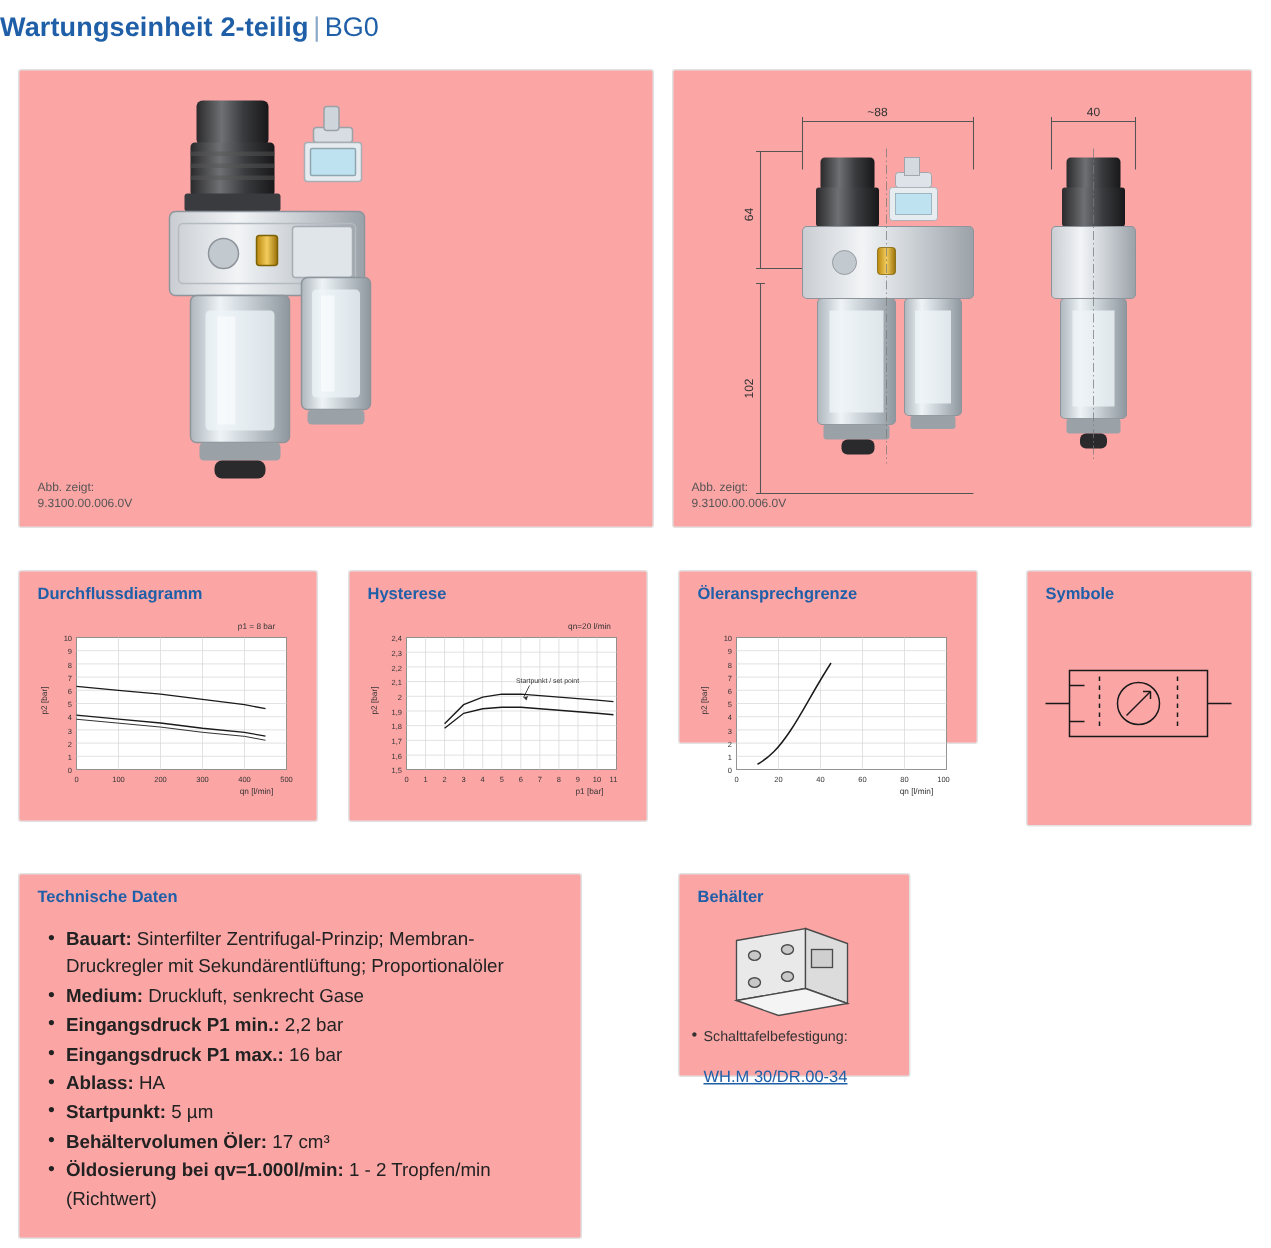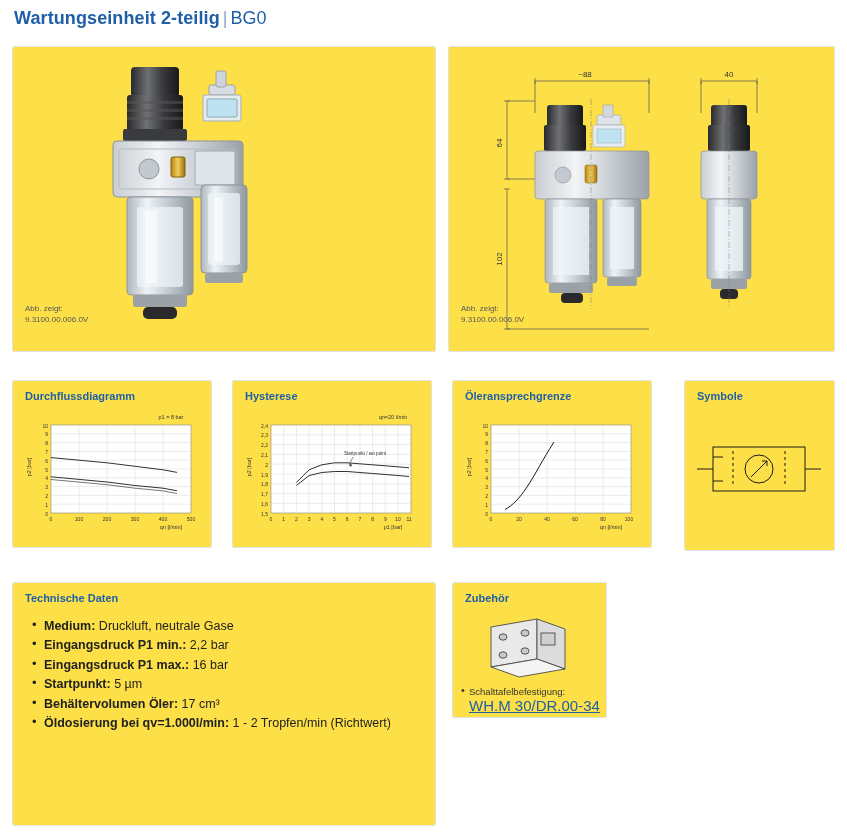--- a/index.html
+++ b/index.html
@@ -8,57 +8,56 @@
     width: 847px; height: 832px;
     background: #ffffff;
     font-family: "Liberation Sans", sans-serif;
     color: #333333;
   }
   .page { position: relative; width: 847px; height: 832px; overflow: hidden; }
 
   
   .title-bar {
     position: absolute; left: 0; top: 8px; width: 847px; height: 32px;
-    padding-left: 14px;
   }
   .title-bar .t1 {
     font-size: 18px; font-weight: bold; color: #1f5fa8; letter-spacing: 0.1px;
   }
   .title-bar .sep { font-size: 18px; color: #8aa9c9; font-weight: normal; margin: 0 3px; }
   .title-bar .t2 { font-size: 18px; color: #1f5fa8; font-weight: normal; }
 
   
   .card {
     position: absolute;
-    background: #fde047;
+    background: #fca5a5;
     border: 1px solid #e2e2e2;
     border-radius: 2px;
   }
   .card-title {
     font-size: 11px; font-weight: bold; color: #1f5fa8;
     position: absolute; left: 12px; top: 9px;
   }
 
   
   #photo-card { left: 12px; top: 46px; width: 424px; height: 306px; }
   #dim-card  { left: 448px; top: 46px; width: 387px; height: 306px; }
 
   .abb {
-    position: absolute; left: 12px; bottom: 26px;
+    position: absolute; left: 12px; bottom: 10px;
     font-size: 8px; color: #555; line-height: 11px;
   }
 
   
   #chart-flow   { left: 12px;  top: 380px; width: 200px; height: 168px; }
   #chart-hyst   { left: 232px; top: 380px; width: 200px; height: 168px; }
-  #chart-oil    { left: 452px; top: 380px; width: 200px; height: 168px; }
+  #chart-oil    { left: 452px; top: 380px; width: 200px; height: 116px; }
   #chart-symbol { left: 684px; top: 380px; width: 151px; height: 171px; }
 
   
-  #tech-card { left: 12px;  top: 582px; width: 424px; height: 244px; }
+  #tech-card { left: 12px;  top: 582px; width: 376px; height: 244px; }
   #acc-card  { left: 452px; top: 582px; width: 155px; height: 136px; }
 
   
   .tech-list {
     position: absolute; left: 18px; top: 34px; right: 10px;
     list-style: none; margin: 0; padding: 0;
     font-size: 12.5px; color: #222; line-height: 18.4px;
   }
   .tech-list li {
     position: relative; padding-left: 13px; margin-bottom: 1px;
@@ -71,22 +70,22 @@
 
   
   .acc-cap {
     position: absolute; left: 16px; top: 102px; right: 6px;
     font-size: 9.5px; color: #333; line-height: 13px;
   }
   .acc-cap::before {
     content: "•"; position: absolute; left: -8px; top: -1px; font-size: 11px;
   }
   .acc-link {
-    display: block; color: #1f5fa8; font-size: 15px;
-    margin-top: 1px;
+    display: block; color: #1f5fa8; font-size: 11px;
+    margin-top: 14px;
   }
 
   svg { display: block; }
   .chart-svg { position: absolute; left: 8px; top: 26px; }
   .sym-svg { position: absolute; left: 10px; top: 46px; }
 </style>
 </head>
 <body>
 
 <div class="page">
@@ -403,32 +402,34 @@
         <path d="M72 34 l-5 0 M72 34 l0 5"></path>
         <path d="M38 24 l0 36" stroke-dasharray="3 3"></path>
         <path d="M90 24 l0 36" stroke-dasharray="3 3"></path>
       </g>
     </svg>
   </div>
 
   <div class="card" id="tech-card">
     <div class="card-title">Technische Daten</div>
     <ul class="tech-list">
-      <li><b>Medium:</b><span> Druckluft, neutrale Gase</span></li>
+      <li><b>Bauart:</b><span> Sinterfilter Zentrifugal-Prinzip; Membran-Druckregler mit Sekundärentlüftung; Proportionalöler</span></li>
+      <li><b>Medium:</b><span> Druckluft, senkrecht Gase</span></li>
       <li><b>Eingangsdruck P1 min.:</b><span> 2,2 bar</span></li>
       <li><b>Eingangsdruck P1 max.:</b><span> 16 bar</span></li>
+      <li><b>Ablass:</b><span> HA</span></li>
       <li><b>Startpunkt:</b><span> 5 µm</span></li>
       <li><b>Behältervolumen Öler:</b><span> 17 cm³</span></li>
       <li><b>Öldosierung bei qv=1.000l/min:</b><span> 1 - 2 Tropfen/min (Richtwert)</span></li>
 
     </ul>
   </div>
 
   <div class="card" id="acc-card">
-    <div class="card-title">Zubehör</div>
+    <div class="card-title">Behälter</div>
     <svg width="92" height="64" style="position:absolute;left:28px;top:32px;">
       <g stroke="#4a4a4a" fill="#f0f0f0" stroke-width="0.9">
         <path d="M10 12 L56 4 L56 44 L10 52 Z" fill="#e9e9e9"></path>
         <path d="M56 4 L84 14 L84 54 L56 44 Z" fill="#dcdcdc"></path>
         <path d="M10 52 L38 62 L84 54 L56 44 Z" fill="#f4f4f4"></path>
         <ellipse cx="22" cy="22" rx="4" ry="3.2" fill="#c8c8c8"></ellipse>
         <ellipse cx="22" cy="40" rx="4" ry="3.2" fill="#c8c8c8"></ellipse>
         <ellipse cx="44" cy="18" rx="4" ry="3.2" fill="#c8c8c8"></ellipse>
         <ellipse cx="44" cy="36" rx="4" ry="3.2" fill="#c8c8c8"></ellipse>
         <rect x="60" y="18" width="14" height="12" fill="#cfcfcf"></rect>

